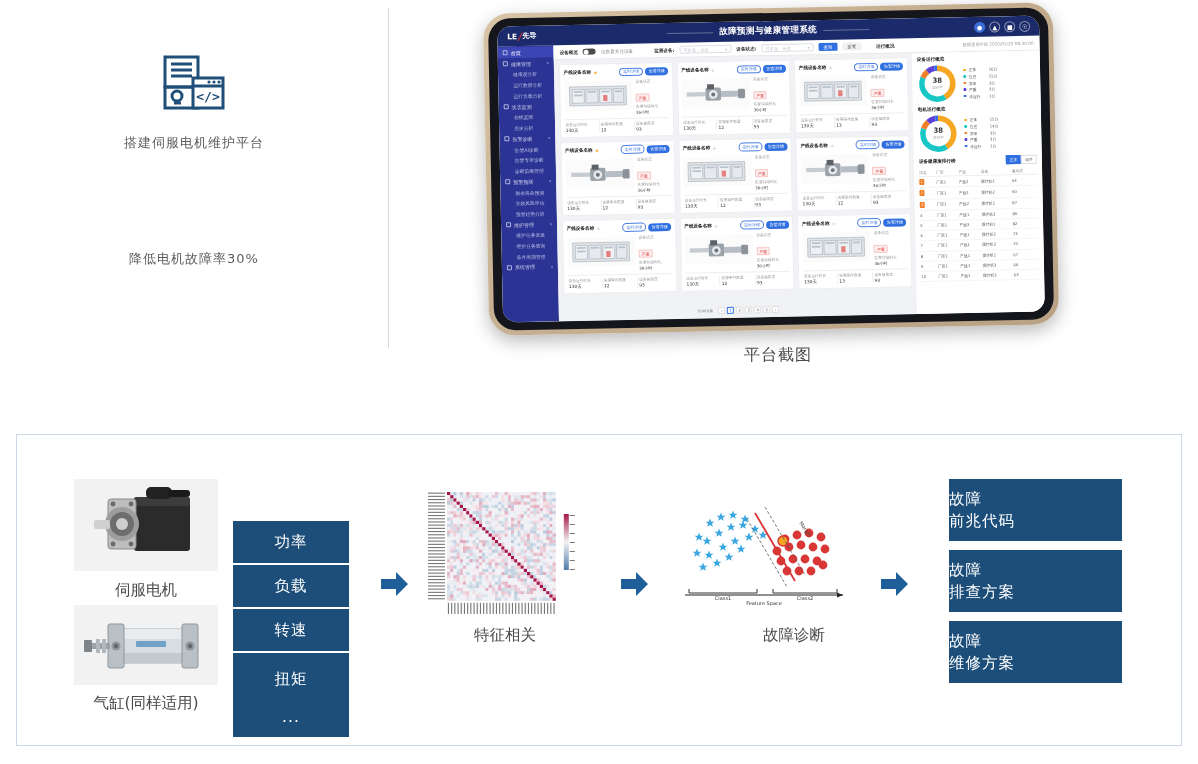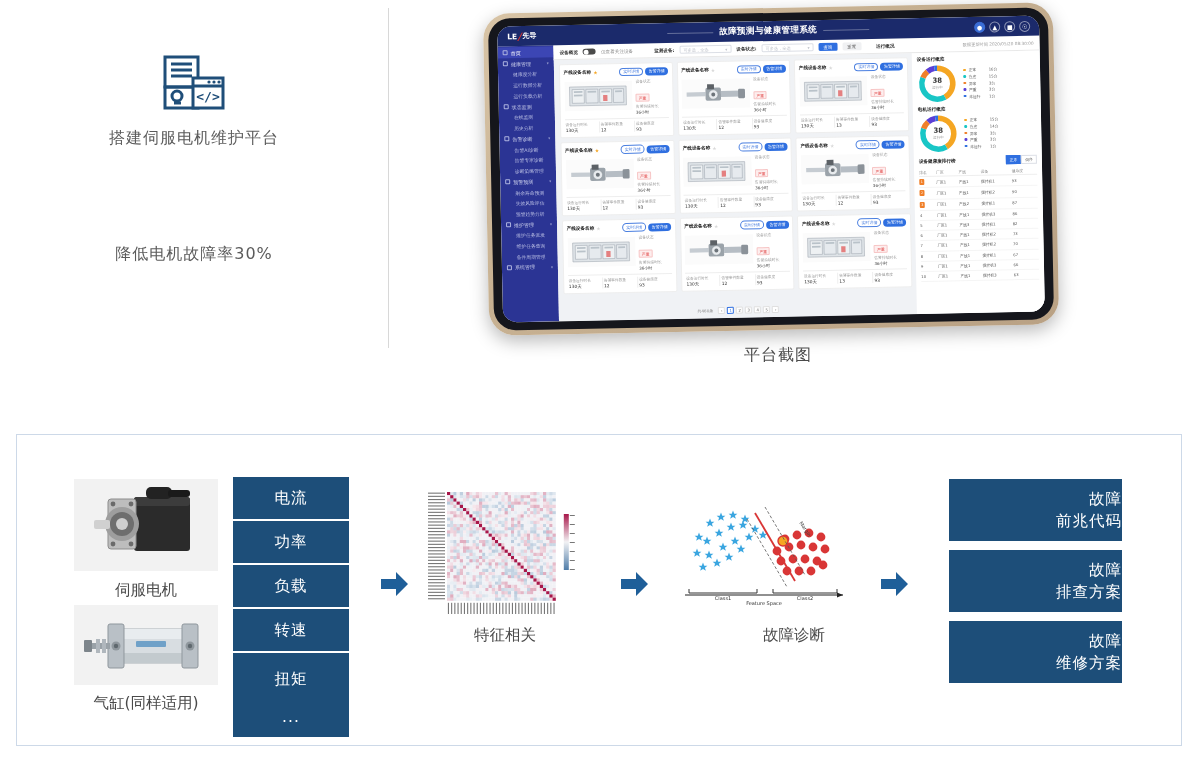--- a/index.html
+++ b/index.html
@@ -11,22 +11,22 @@
   }
   #root { position: relative; width: 1198px; height: 764px; }
 
   
   .left-col { position: absolute; left: 0; top: 0; width: 388px; height: 360px; }
   .vdivider { position: absolute; left: 388px; top: 8px; width: 1px; height: 340px; background: #d8d8d8; }
 
   .stat-block { position: absolute; width: 388px; text-align: center; }
   .stat-icon-wrap { display: flex; justify-content: center; align-items: center; height: 62px; }
   .stat-caption {
-    font-size: 16px; color: #5b5b5b; letter-spacing: 1px;
-    margin-top: 14px;
+    font-size: 13px; color: #5b5b5b; letter-spacing: 1px;
+    margin-top: 20px;
   }
   .pct-row { display: flex; align-items: center; justify-content: center; gap: 4px; }
   .pct-num {
     font-size: 44px; font-weight: bold; color: #1f6aa5; letter-spacing: -1px;
     line-height: 1;
   }
   .arrow-down { display: block; }
 
   
   .tablet-wrap { position: absolute; left: 478px; top: 2px; width: 600px; height: 340px; }
@@ -184,21 +184,21 @@
              font-size:16px; color:#4a4a4a; letter-spacing:1px;}
 
   
   .panel{ position:absolute; left:16px; top:434px; width:1166px; height:312px;
           border:1px solid #cdd9e8; background:#fff;}
   .pimg{ position:absolute; background:#f2f2f2; display:flex;align-items:center;justify-content:center; overflow:hidden;}
   .pcap{ position:absolute; text-align:center; font-size:15.5px; color:#4a4a4a; width:160px;}
   .vbox{ position:absolute; background:#1d4e79; color:#fff; display:flex;align-items:center;justify-content:center;
          font-size:15.5px; letter-spacing:1px; }
   .obox{ position:absolute; background:#1d4e79; color:#fff; display:flex;flex-direction:column;
-         align-items:flex-end;justify-content:center; font-size:15.5px; line-height:1.45; letter-spacing:1px;}
+         align-items:flex-start;justify-content:center; font-size:15.5px; line-height:1.45; letter-spacing:1px;}
   .arrow{ position:absolute; }
   .mid-cap{ position:absolute; text-align:center; font-size:15.5px; color:#4a4a4a; }
 </style>
 </head>
 <body>
 
 <div id="root">
 
   <div class="left-col">
 
@@ -1030,21 +1030,20 @@
         <circle cx="116" cy="41" r="2.2" fill="#5f686e"></circle>
         <rect x="16" y="38" width="20" height="6" fill="#9aa2a8"></rect>
         <rect x="10" y="35" width="8" height="12" rx="1" fill="#7d858b"></rect>
         <rect x="22" y="34" width="4" height="14" fill="#b0b7bd"></rect>
         <rect x="28" y="34" width="4" height="14" fill="#b0b7bd"></rect>
         <rect x="62" y="36" width="30" height="6" rx="1" fill="#1b6fb5" opacity=".55"></rect>
       </svg>
     </div>
     <div class="pcap" style="left:49px;top:258px;width:160px;">气缸(同样适用)</div>
 
-    <div class="vbox" style="left:216px;top:42px;width:116px;height:42px;">电流</div>
     <div class="vbox" style="left:216px;top:86px;width:116px;height:42px;">功率</div>
     <div class="vbox" style="left:216px;top:130px;width:116px;height:42px;">负载</div>
     <div class="vbox" style="left:216px;top:174px;width:116px;height:42px;">转速</div>
     <div class="vbox" style="left:216px;top:218px;width:116px;height:52px;">扭矩</div>
     <div class="vbox" style="left:216px;top:262px;width:116px;height:40px;">...</div>
 
     <div class="arrow" style="left:364px;top:136px;">
       <svg width="28" height="26" viewBox="0 0 28 26">
         <polygon points="0,8 15,8 15,1 27,13 15,25 15,18 0,18" fill="#1f5f99"></polygon>
       </svg>

